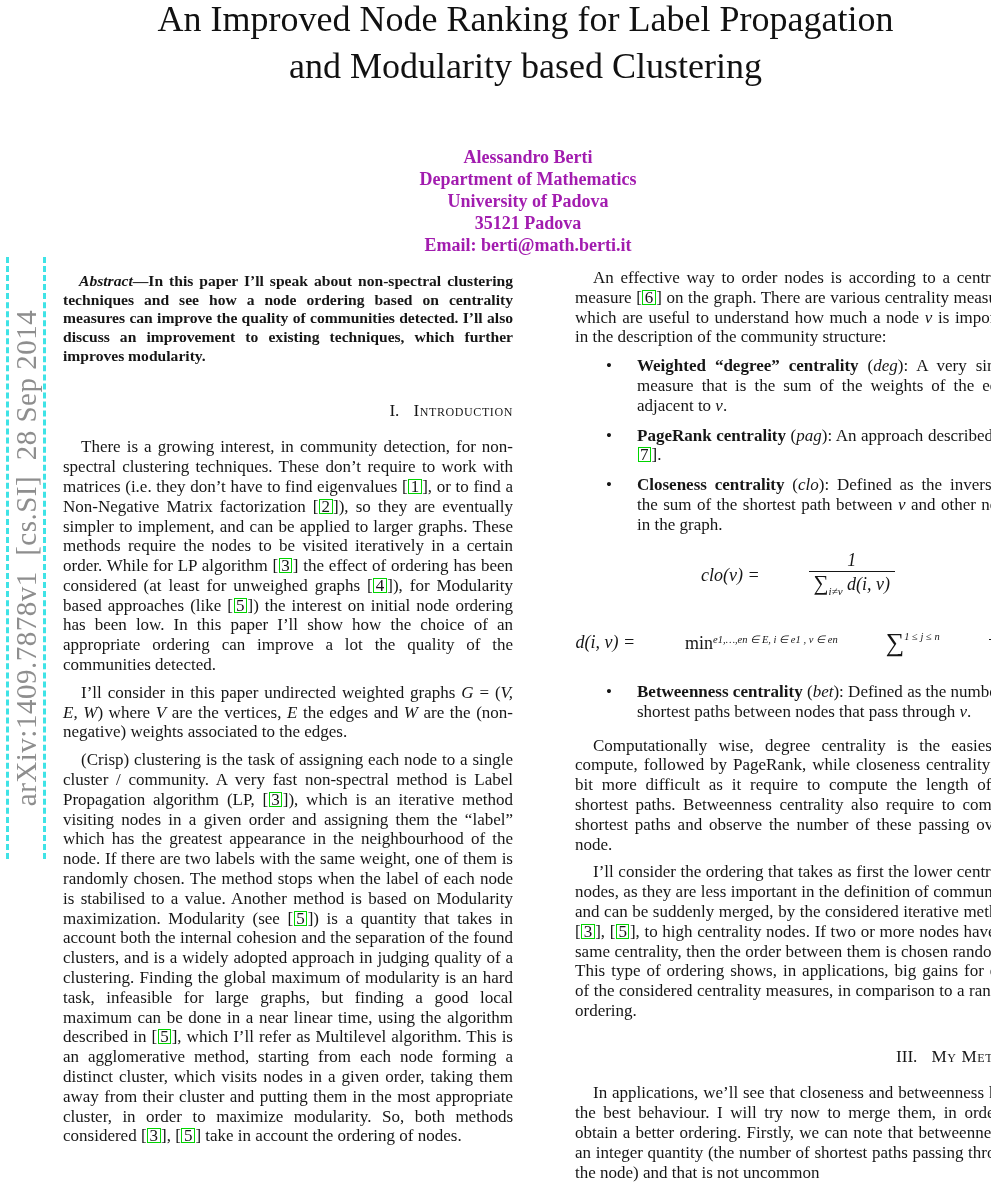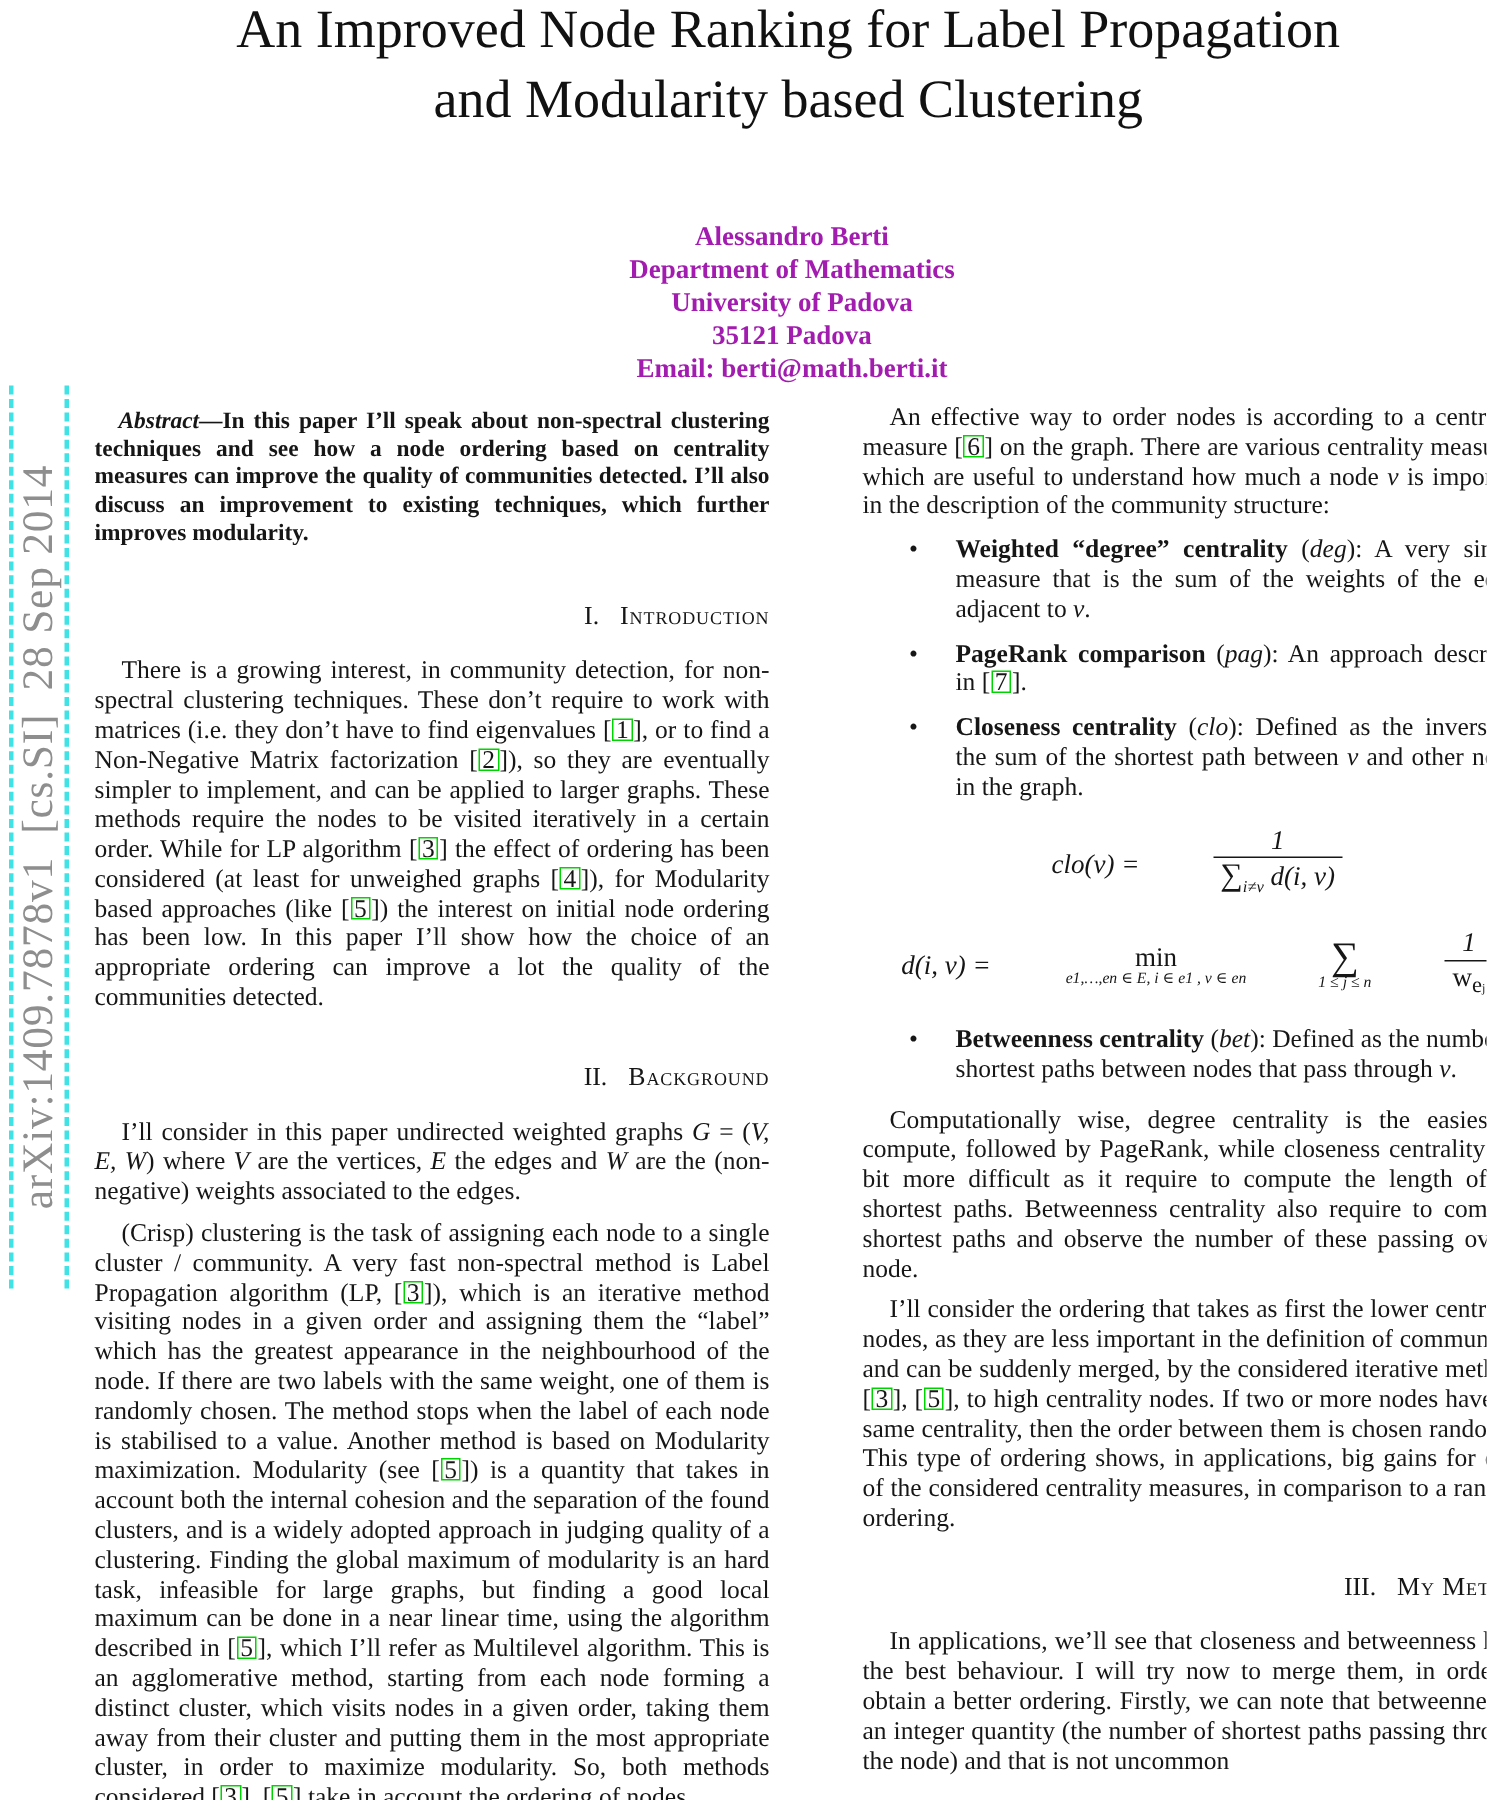--- a/index.html
+++ b/index.html
@@ -83,21 +83,21 @@
   .formula{
     display:flex;justify-content:center;align-items:center;
     font-size:18px;margin:16px 0 14px 0;text-indent:0;gap:40px;
   }
   .math{font-style:italic;}
   .frac{display:inline-flex;flex-direction:column;align-items:center;margin-left:9px;}
   .frac .fnum{padding:0 4px 1px 4px;}
   .frac .fden{border-top:1.3px solid #161616;padding:1px 5px 0 5px;white-space:nowrap;}
   .sum-glyph{font-style:normal;font-size:21px;line-height:20px;}
   .sum-sub{font-size:11px;font-style:italic;}
-  .underset{display:inline-flex;flex-direction:column;align-items:center;margin-left:10px;}
+  .underset{display:inline-flex;flex-direction:row;align-items:flex-start;margin-left:10px;font-family:Liberation Serif, serif;}
   .underset .u-top{font-style:normal;line-height:18px;}
   .underset .u-sub{font-size:10.5px;font-style:italic;line-height:11px;white-space:nowrap;}
   .sumblock{margin-left:8px;}
   .sumblock .u-top{font-size:26px;line-height:24px;}
   sub.nested{font-size:8px;}
   .den-math{}
 </style>
 </head>
 <body>
 
@@ -123,43 +123,40 @@
   <div class="col col-left">
 
     <p class="abstract"><span class="run-bi">Abstract</span><span class="run-b">—In this paper I’ll speak about non-spectral clustering techniques and see how a node ordering based on centrality measures can improve the quality of communities detected. I’ll also discuss an improvement to existing techniques, which further improves modularity.</span></p>
 
     <h2 class="sec h-intro">
       <span class="sec-num">I.</span><span class="sec-title">Introduction</span>
     </h2>
 
     <p class="para"><span>There is a growing interest, in community detection, for non-spectral clustering techniques. These don’t require to work with matrices (i.e. they don’t have to find eigenvalues [</span><span class="run-cite">1</span><span>], or to find a Non-Negative Matrix factorization [</span><span class="run-cite">2</span><span>]), so they are eventually simpler to implement, and can be applied to larger graphs. These methods require the nodes to be visited iteratively in a certain order. While for LP algorithm [</span><span class="run-cite">3</span><span>] the effect of ordering has been considered (at least for unweighed graphs [</span><span class="run-cite">4</span><span>]), for Modularity based approaches (like [</span><span class="run-cite">5</span><span>]) the interest on initial node ordering has been low. In this paper I’ll show how the choice of an appropriate ordering can improve a lot the quality of the communities detected.</span></p>
 
-    <h2 class="sec h-back">
-      <span class="sec-num">II.</span><span class="sec-title">Background</span>
-    </h2>
 
     <p class="para"><span>I’ll consider in this paper undirected weighted graphs </span><span class="run-i">G</span><span> = (</span><span class="run-i">V, E, W</span><span>) where </span><span class="run-i">V</span><span> are the vertices, </span><span class="run-i">E</span><span> the edges and </span><span class="run-i">W</span><span> are the (non-negative) weights associated to the edges.</span></p>
     <p class="para" style="margin-top:6px;"><span>(Crisp) clustering is the task of assigning each node to a single cluster / community. A very fast non-spectral method is Label Propagation algorithm (LP, [</span><span class="run-cite">3</span><span>]), which is an iterative method visiting nodes in a given order and assigning them the “label” which has the greatest appearance in the neighbourhood of the node. If there are two labels with the same weight, one of them is randomly chosen. The method stops when the label of each node is stabilised to a value. Another method is based on Modularity maximization. Modularity (see [</span><span class="run-cite">5</span><span>]) is a quantity that takes in account both the internal cohesion and the separation of the found clusters, and is a widely adopted approach in judging quality of a clustering. Finding the global maximum of modularity is an hard task, infeasible for large graphs, but finding a good local maximum can be done in a near linear time, using the algorithm described in [</span><span class="run-cite">5</span><span>], which I’ll refer as Multilevel algorithm. This is an agglomerative method, starting from each node forming a distinct cluster, which visits nodes in a given order, taking them away from their cluster and putting them in the most appropriate cluster, in order to maximize modularity. So, both methods considered [</span><span class="run-cite">3</span><span>], [</span><span class="run-cite">5</span><span>] take in account the ordering of nodes.</span></p>
 
   </div>
 
   <div class="col col-right">
 
     <p class="para"><span>An effective way to order nodes is according to a centrality measure [</span><span class="run-cite">6</span><span>] on the graph. There are various centrality measures, which are useful to understand how much a node </span><span class="run-i">v</span><span> is important in the description of the community structure:</span></p>
 
     <div class="bullets">
 
       <div class="bullet-item">
         <span class="bullet-glyph">•</span>
         <span class="bullet-body"><span class="run-b">Weighted “degree” centrality</span><span> (</span><span class="run-i">deg</span><span>): A very simple measure that is the sum of the weights of the edges adjacent to </span><span class="run-i">v</span><span>.</span></span>
       </div>
 
       <div class="bullet-item">
         <span class="bullet-glyph">•</span>
-        <span class="bullet-body"><span class="run-b">PageRank comparison</span><span> (</span><span class="run-i">pag</span><span>): An approach described in [</span><span class="run-cite">7</span><span>].</span></span>
+        <span class="bullet-body"><span class="run-b">PageRank centrality</span><span> (</span><span class="run-i">pag</span><span>): An approach described in [</span><span class="run-cite">7</span><span>].</span></span>
       </div>
 
       <div class="bullet-item">
         <span class="bullet-glyph">•</span>
         <span class="bullet-body"><span class="run-b">Closeness centrality</span><span> (</span><span class="run-i">clo</span><span>): Defined as the inverse of the sum of the shortest path between </span><span class="run-i">v</span><span> and other nodes in the graph.</span></span>
       </div>
 
       <div class="formula">
         <span class="math">clo(v) =</span>
         <span class="frac">

